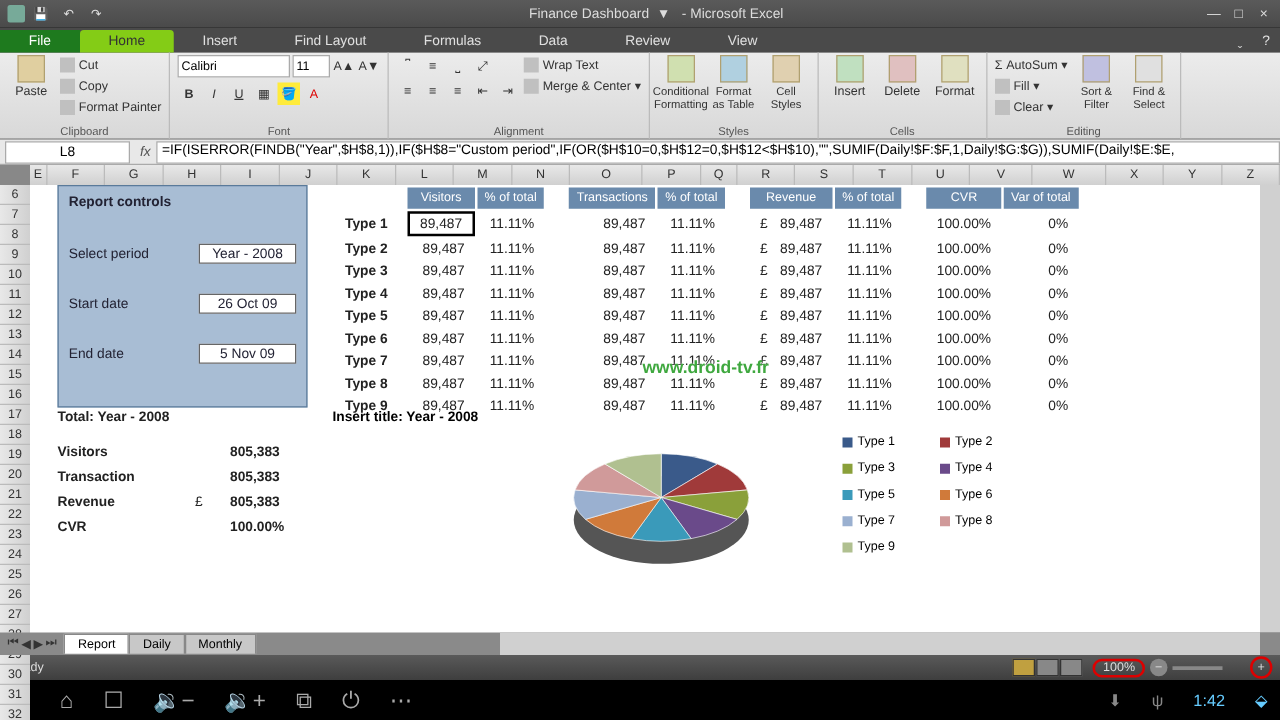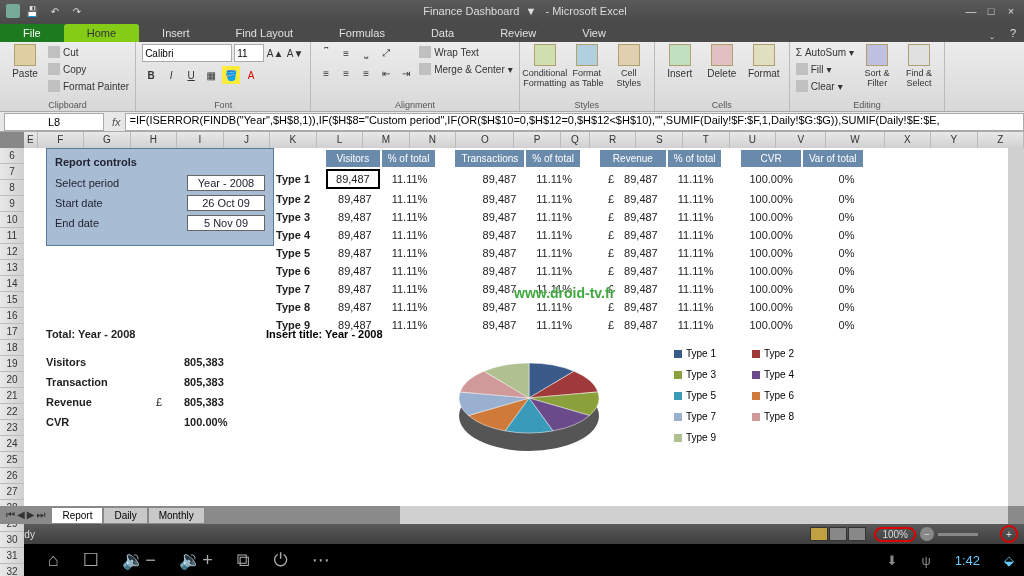--- a/index.html
+++ b/index.html
@@ -44,23 +44,23 @@
 
 
 .gridwrap { position: relative; height: 392px; background: #888; }
 .colhdrs { height: 16px; display: flex; background: linear-gradient(#e8e8e8,#d0d0d0); font-size: 10px; color: #333; margin-left: 24px; }
 .colhdrs div { border-right: 1px solid #bbb; text-align: center; line-height: 16px; }
 .rowhdrs { position: absolute; left: 0; top: 16px; width: 24px; background: linear-gradient(90deg,#e8e8e8,#d0d0d0); font-size: 10px; color: #333; }
 .rowhdrs div { height: 16px; border-bottom: 1px solid #bbb; text-align: center; line-height: 16px; }
 .sheet { position: absolute; left: 24px; top: 16px; right: 16px; bottom: 0; background: #fff; overflow: hidden; }
 
 
-.panel { position: absolute; left: 22px; top: 0; width: 228px; background: #a8bdd4; border: 1px solid #5a7a9a; padding: 4px 8px 10px; }
+.panel { position: absolute; left: 22px; top: 0; width: 200px; background: #a8bdd4; border: 1px solid #5a7a9a; padding: 4px 8px 10px; }
 .panel .ptitle { font-weight: bold; font-size: 11px; padding: 3px 0; color: #223; }
-.panel .prow { display: flex; justify-content: space-between; align-items: center; margin: 4px 0; font-size: 11px; color: #223; }
+.panel .prow { display: flex; justify-content: space-between; align-items: center; margin: 24px 0; font-size: 11px; color: #223; }
 .panel .pin { background: #fff; border: 1px solid #666; padding: 1px 6px; font-size: 11px; min-width: 78px; text-align: center; }
 
 
 .dtable { position: absolute; left: 242px; top: 0; font-size: 11px; color: #222; }
 .dtable th { background: #6a8aac; color: #fff; font-weight: normal; padding: 3px 6px; font-size: 10px; }
 .dtable td { padding: 2px 8px; text-align: right; height: 16px; }
 .dtable td.rl { text-align: left; font-weight: bold; padding-right: 14px; }
 .dtable td.cur { text-align: left; width: 10px; padding-right: 0; }
 .dtable .selcell { border: 2px solid #000; }
 .spacer-col { width: 8px; background: #fff; }

